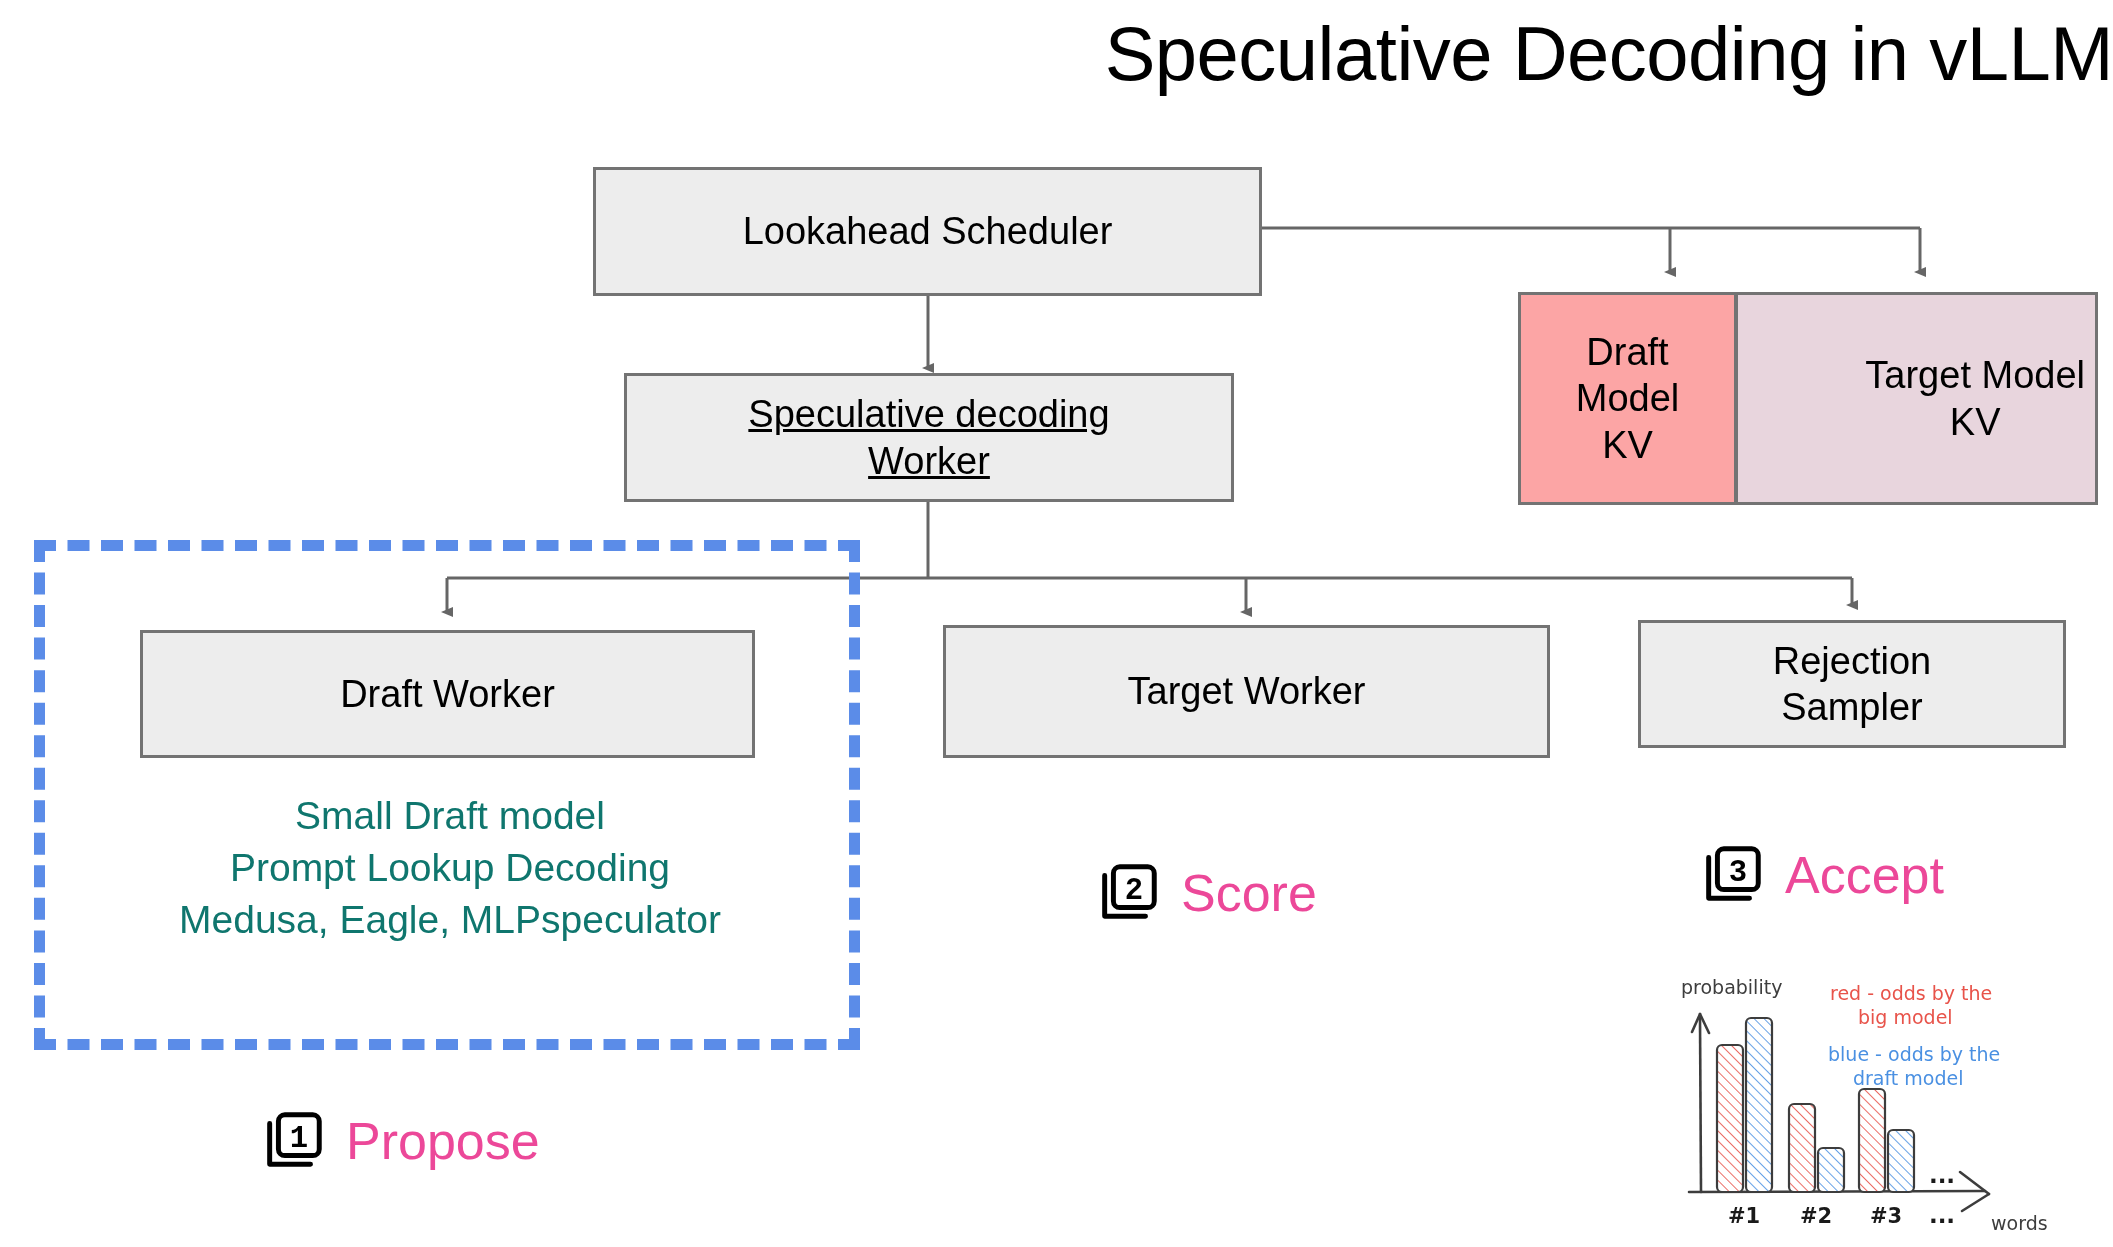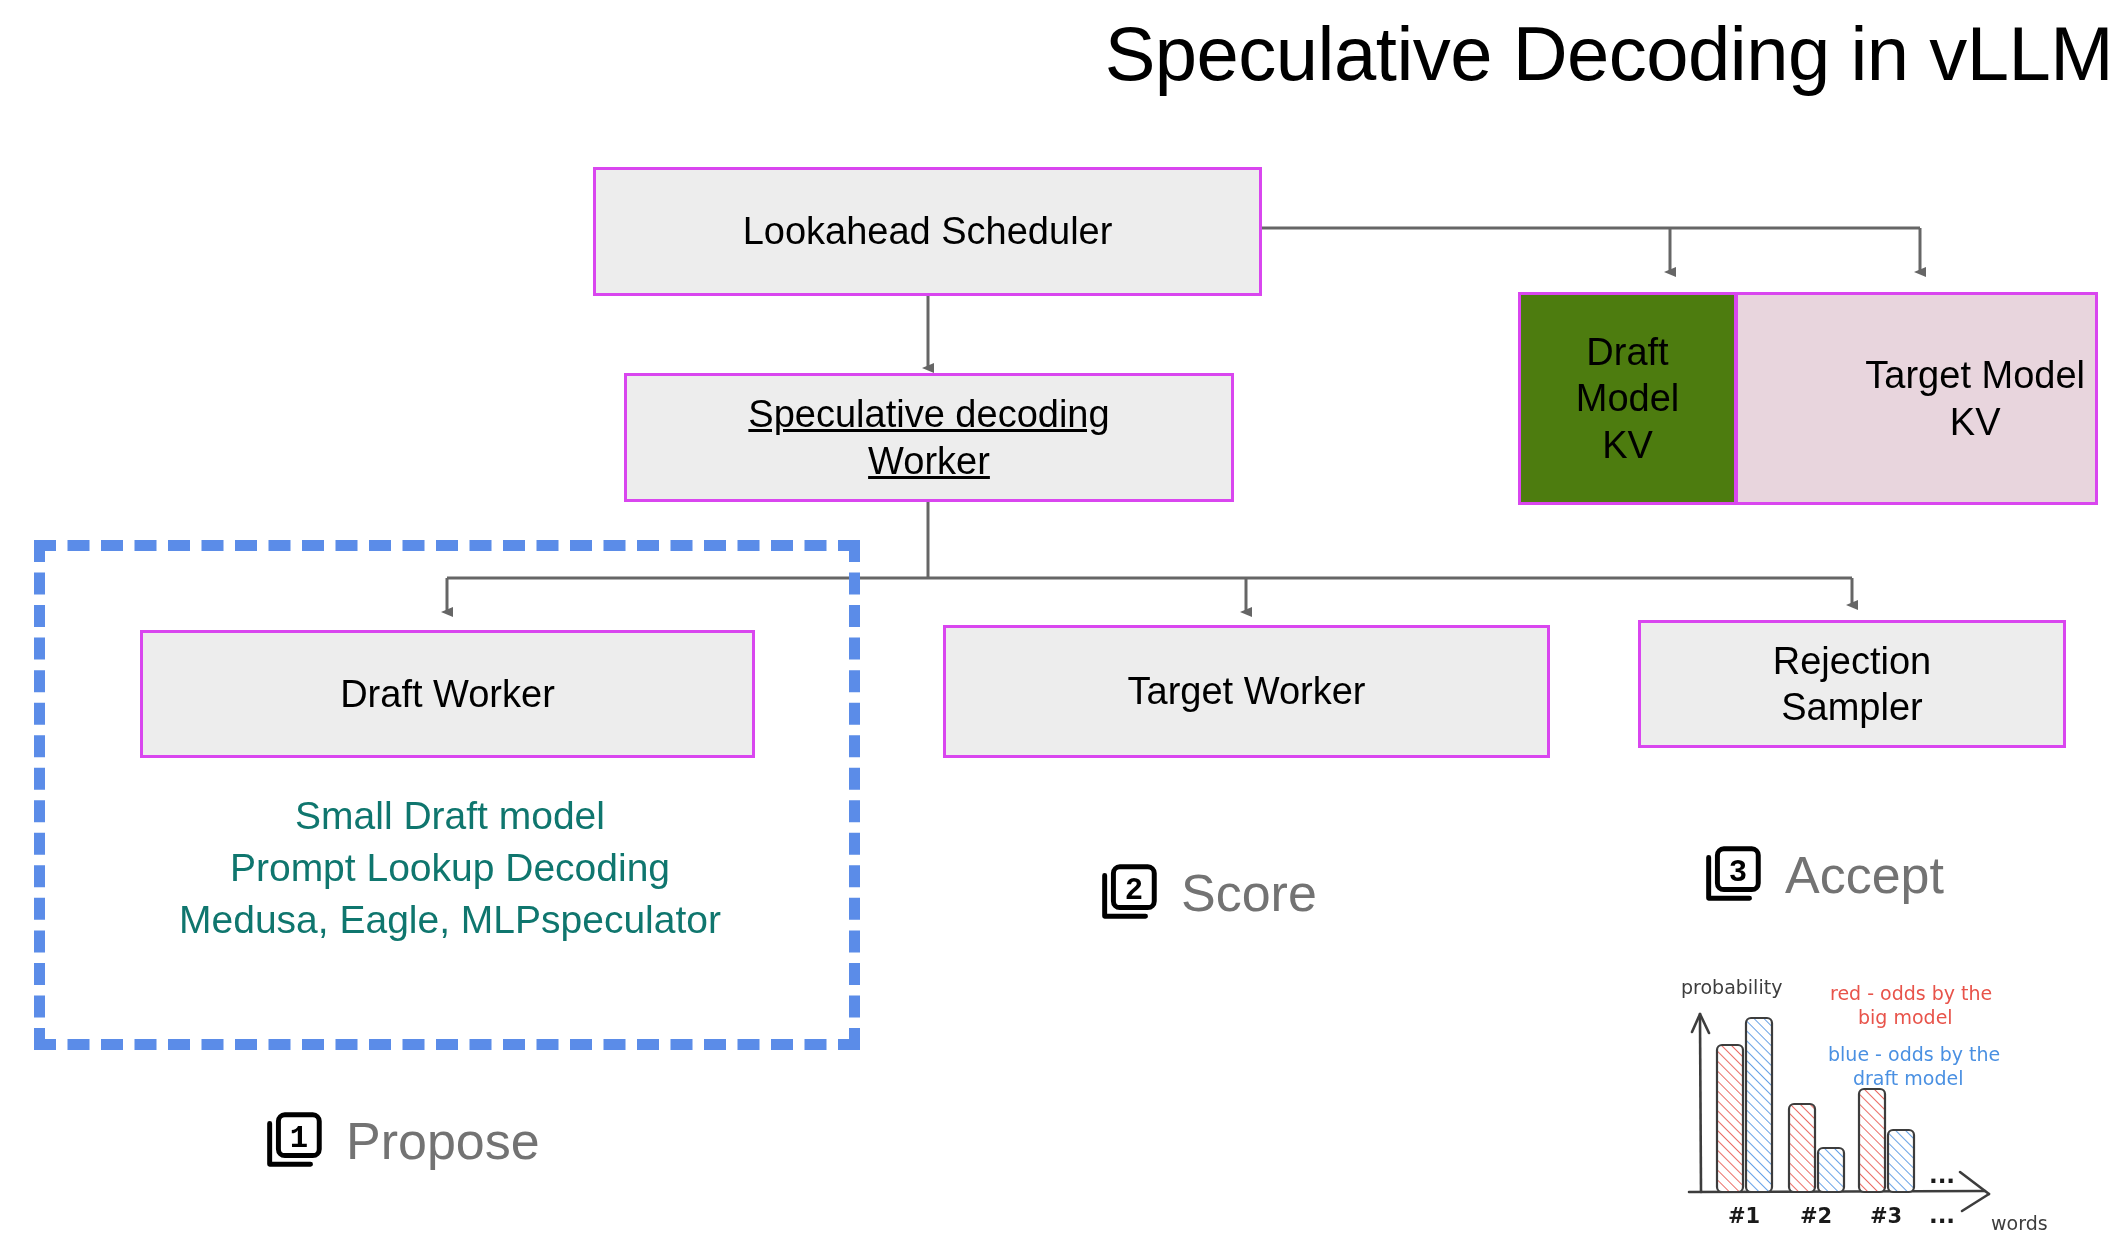--- a/index.html
+++ b/index.html
@@ -31,32 +31,32 @@
     letter-spacing: -0.5px;
     line-height: 1.05;
     white-space: nowrap;
   }
 
   
   .box {
     position: absolute;
     box-sizing: border-box;
     background: #ededed;
-    border: 3px solid #d946ef;
+    border: 3px solid #737373;
     display: flex;
     align-items: center;
     justify-content: center;
     text-align: center;
     color: #000000;
     font-size: 38px;
     line-height: 1.22;
     padding: 4px 10px;
   }
   .box.kv-draft {
-    background: #4d7c0f;
+    background: #fca5a5;
     border-right-width: 2px;
   }
   .box.kv-target {
     background: #e8d5dd;
     border-left-width: 2px;
     justify-content: flex-end;
   }
 
   
   #wires {
@@ -89,21 +89,21 @@
   
   .step {
     position: absolute;
     display: flex;
     align-items: center;
     gap: 18px;
   }
   .step-icon { flex: none; display: block; }
   .step-label {
     font-size: 52px;
-    color: #737373;
+    color: #ec4899;
     line-height: 1;
     white-space: nowrap;
   }
 
   
   .sketch-chart {
     position: absolute;
   }
 </style>
 </head>

